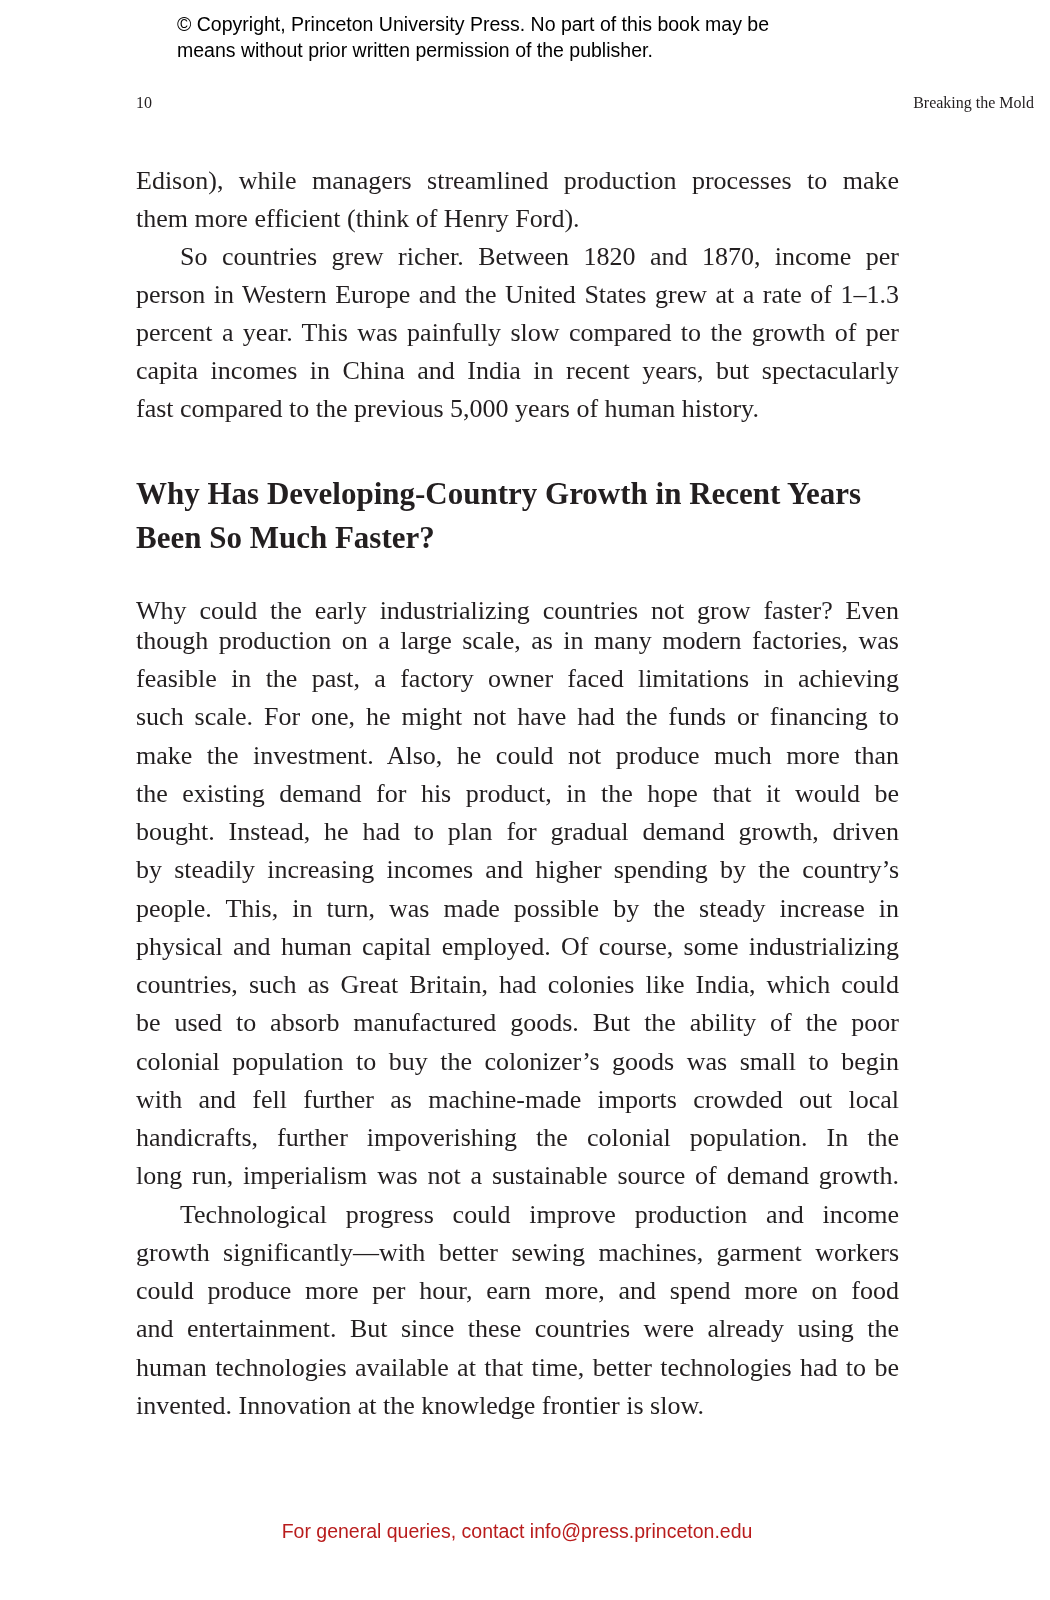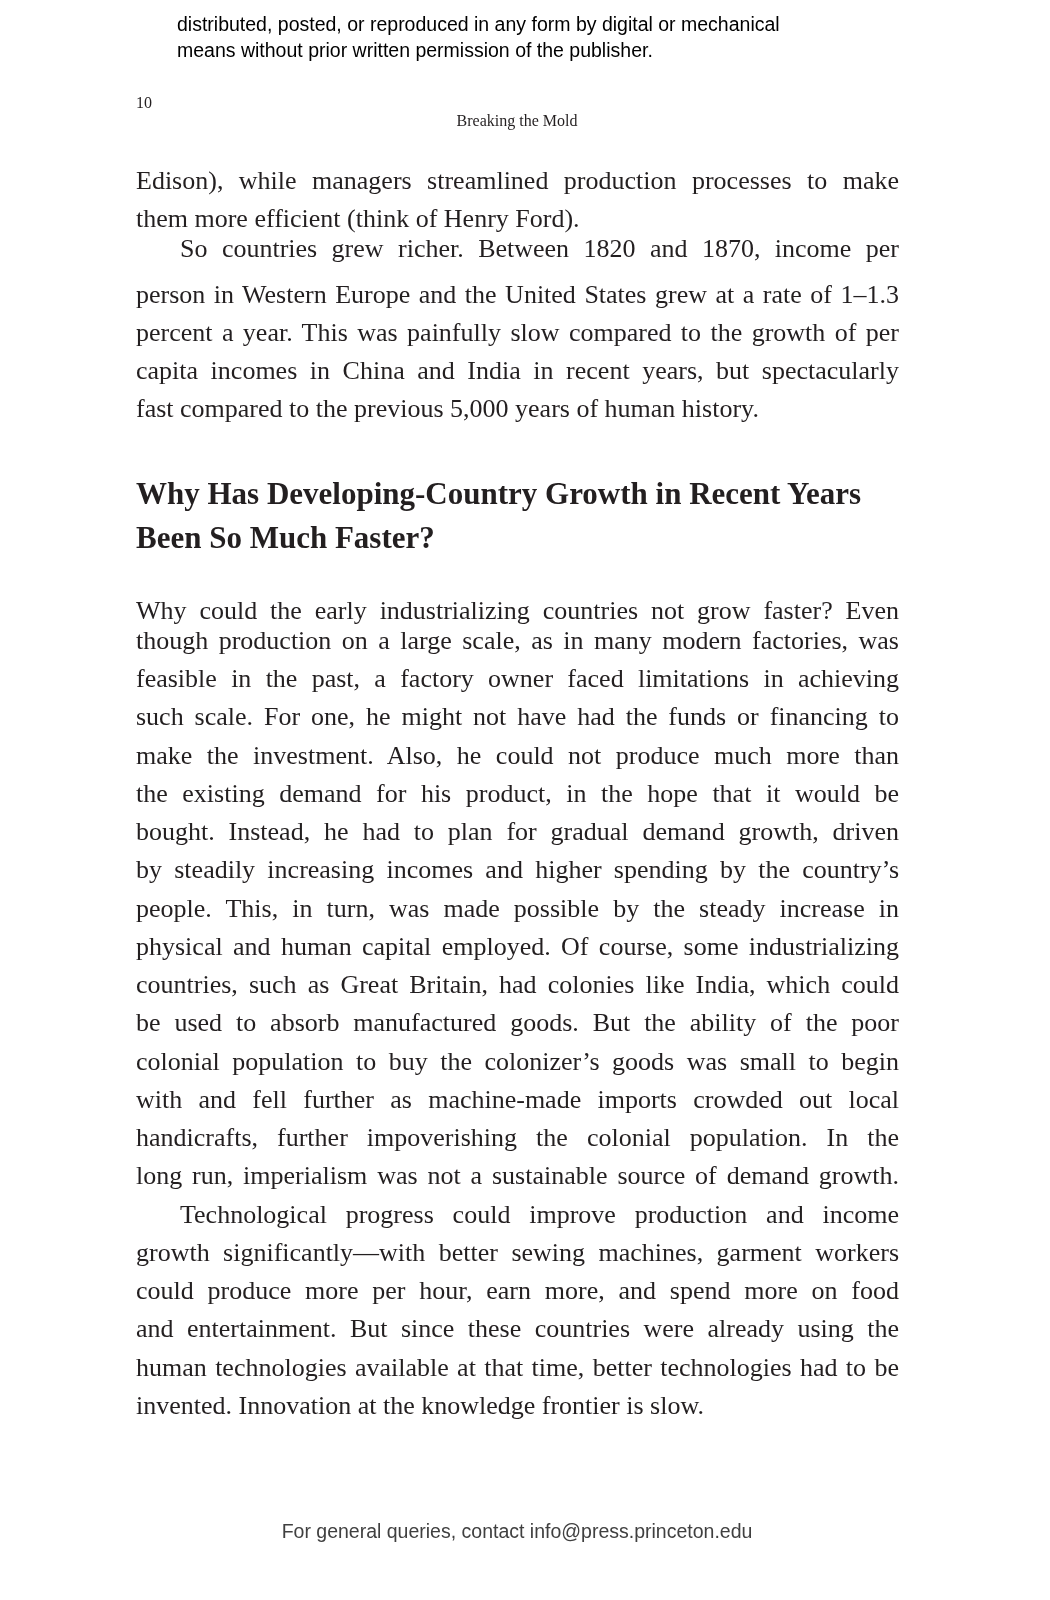--- a/index.html
+++ b/index.html
@@ -37,22 +37,22 @@
     }
     .page-number {
       position: absolute;
       left: 136px;
       top: 0;
     }
     .running-title {
       position: absolute;
       left: 0;
       width: 1034px;
-      text-align: center;
-      top: 18px;
+      text-align: right;
+      top: 0;
     }
     .text-block {
       position: absolute;
       left: 136px;
       width: 763px;
       font-family: "Liberation Serif", serif;
       font-size: 26px;
       color: #231f20;
     }
     .line {
@@ -89,40 +89,40 @@
       text-align: right;
     }
     .footer {
       position: absolute;
       top: 1520px;
       left: 0;
       width: 1034px;
       text-align: center;
       font-family: "Liberation Sans", sans-serif;
       font-size: 19.5px;
-      color: #404040;
+      color: #b91c1c;
     }
   </style>
 </head>
 <body>
 
 <div class="copyright">
-  <div>distributed, posted, or reproduced in any form by digital or mechanical</div>
+  <div>© Copyright, Princeton University Press. No part of this book may be</div>
   <div>means without prior written permission of the publisher.</div>
 </div>
 
 <div class="running-head">
   <span class="page-number">10</span>
   <span class="running-title">Breaking the Mold</span>
 </div>
 
 <div class="text-block" style="top:162px;">
   <div class="line" style="top:0px;">Edison), while managers streamlined production processes to make</div>
   <div class="line last" style="top:38px;">them more efficient (think of Henry Ford).</div>
-  <div class="line indent" style="top:68px;">So countries grew richer. Between 1820 and 1870, income per</div>
+  <div class="line indent" style="top:76px;">So countries grew richer. Between 1820 and 1870, income per</div>
   <div class="line" style="top:114px;">person in Western Europe and the United States grew at a rate of 1–1.3</div>
   <div class="line" style="top:152px;">percent a year. This was painfully slow compared to the growth of per</div>
   <div class="line" style="top:190px;">capita incomes in China and India in recent years, but spectacularly</div>
   <div class="line last" style="top:228px;">fast compared to the previous 5,000 years of human history.</div>
 </div>
 
 <div class="heading" style="top:472px;">
   <div style="top:0px;">Why Has Developing-Country Growth in Recent Years</div>
   <div style="top:44px;">Been So Much Faster?</div>
 </div>

